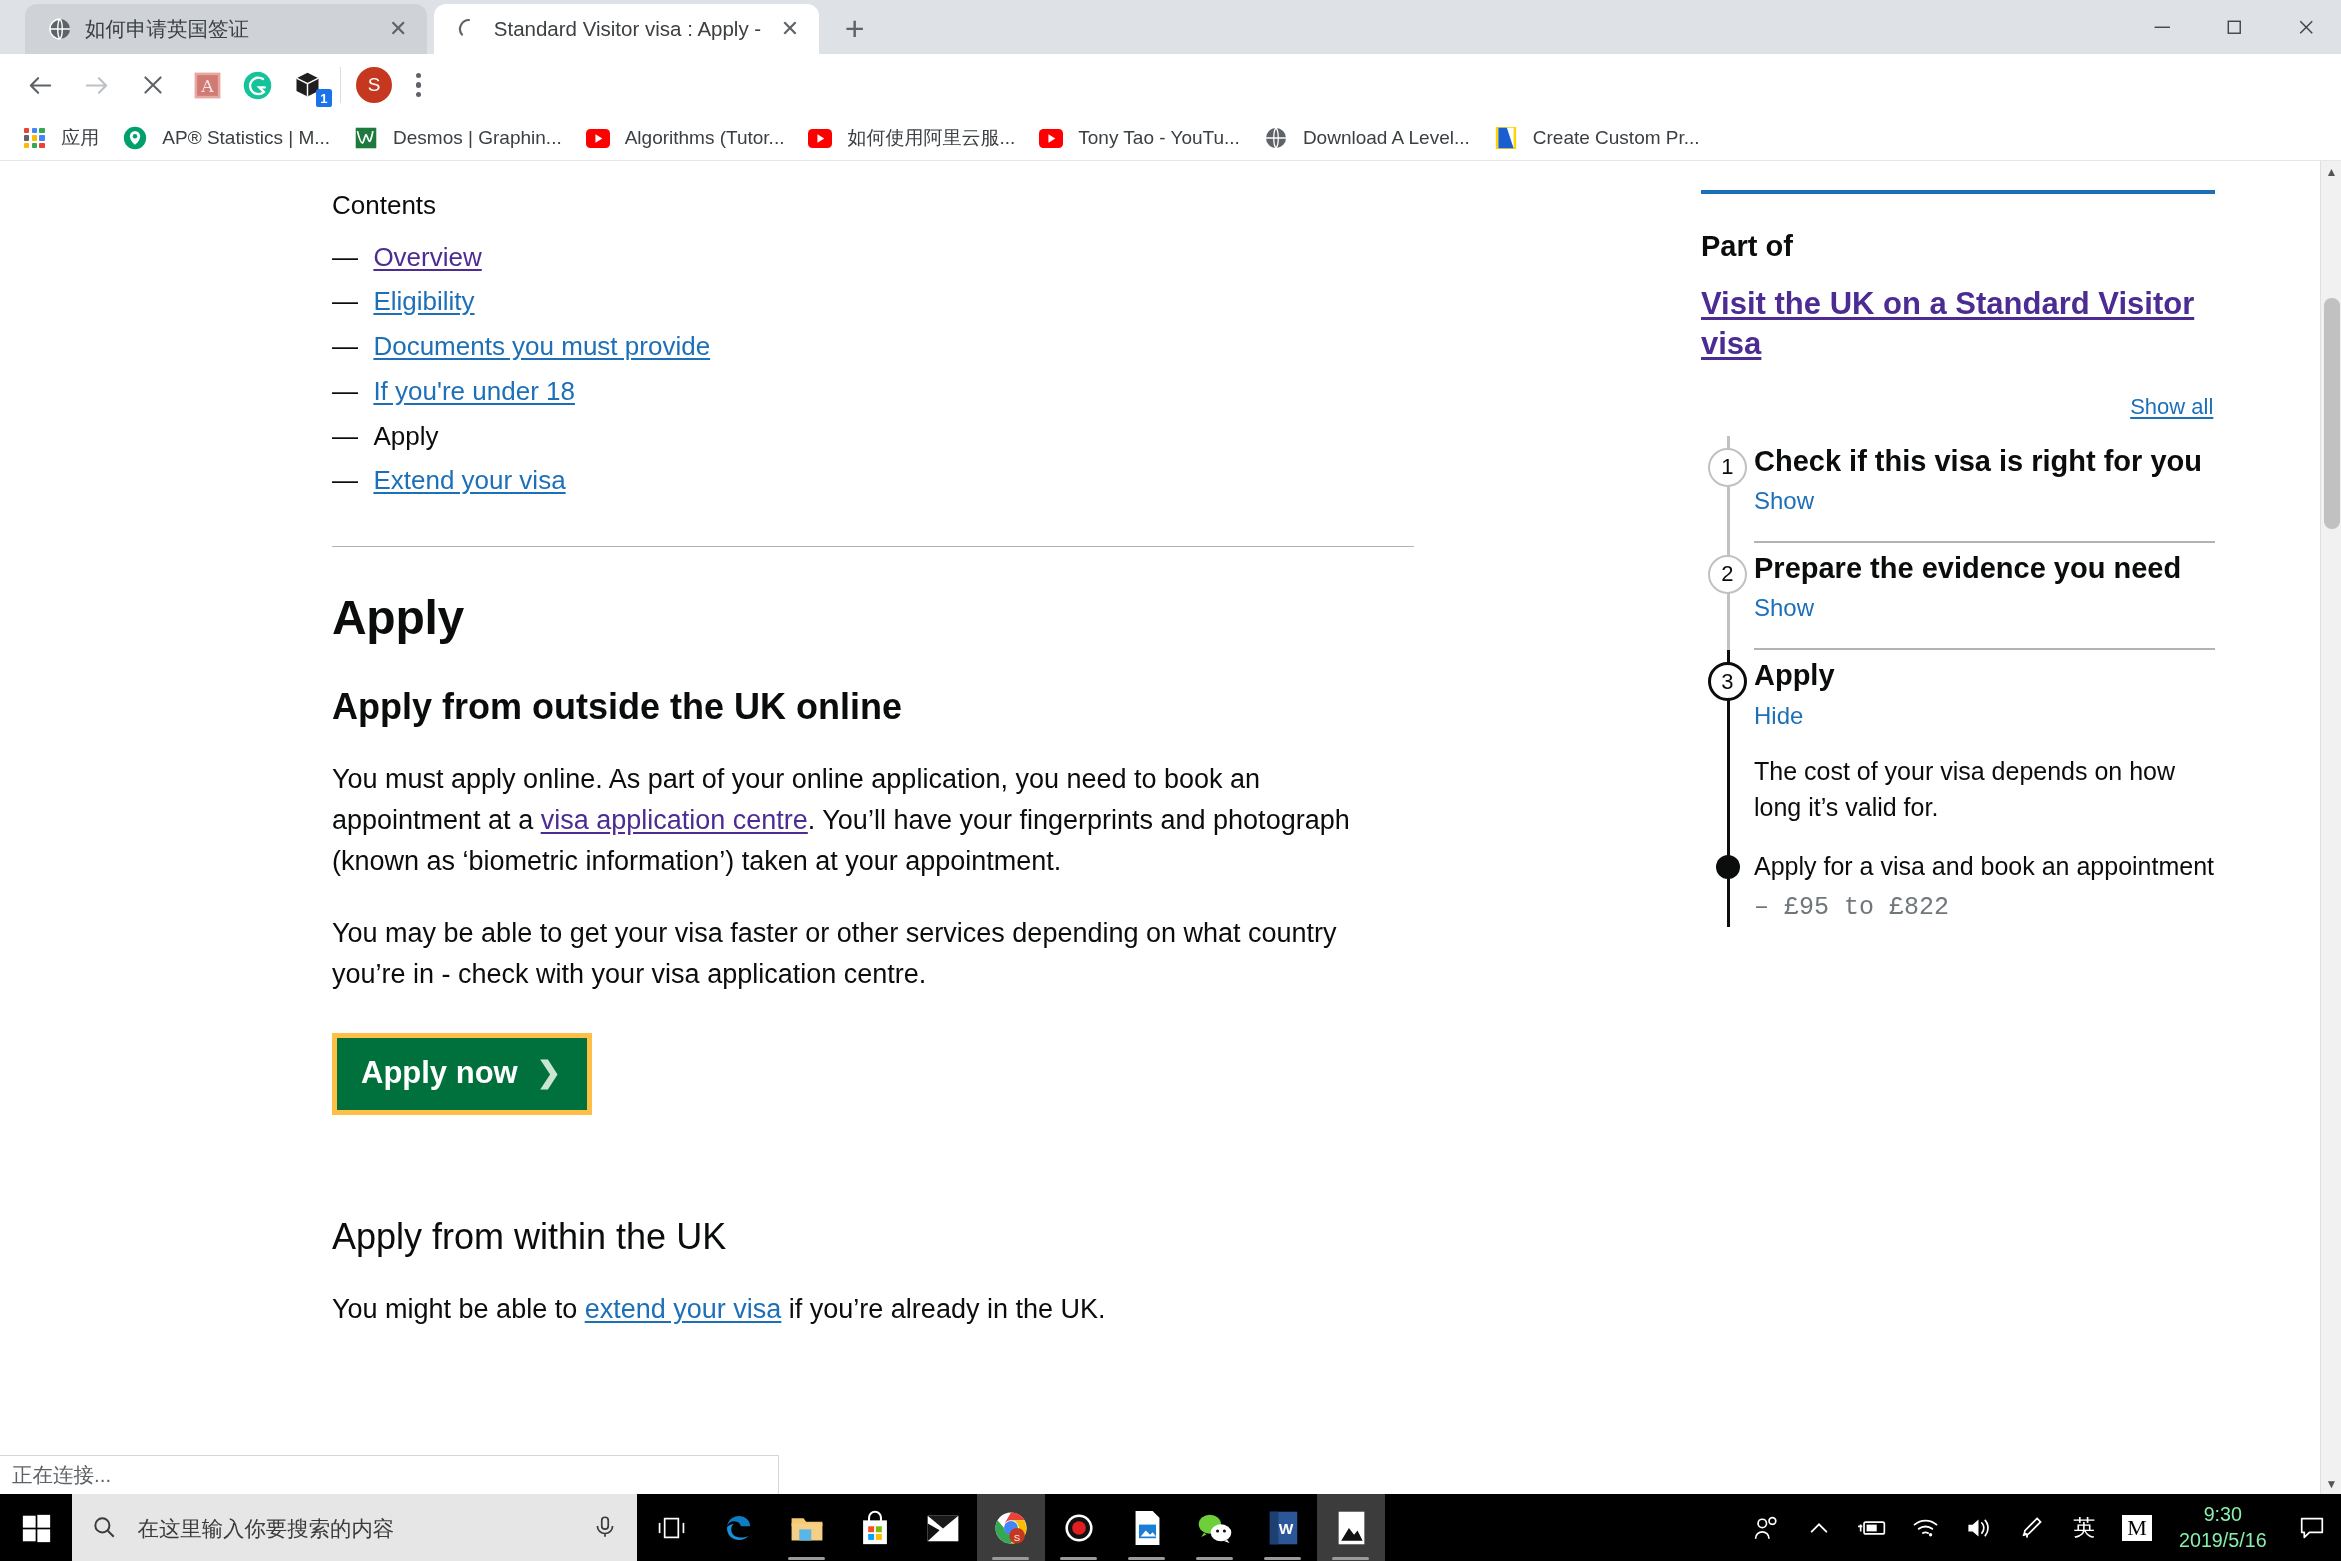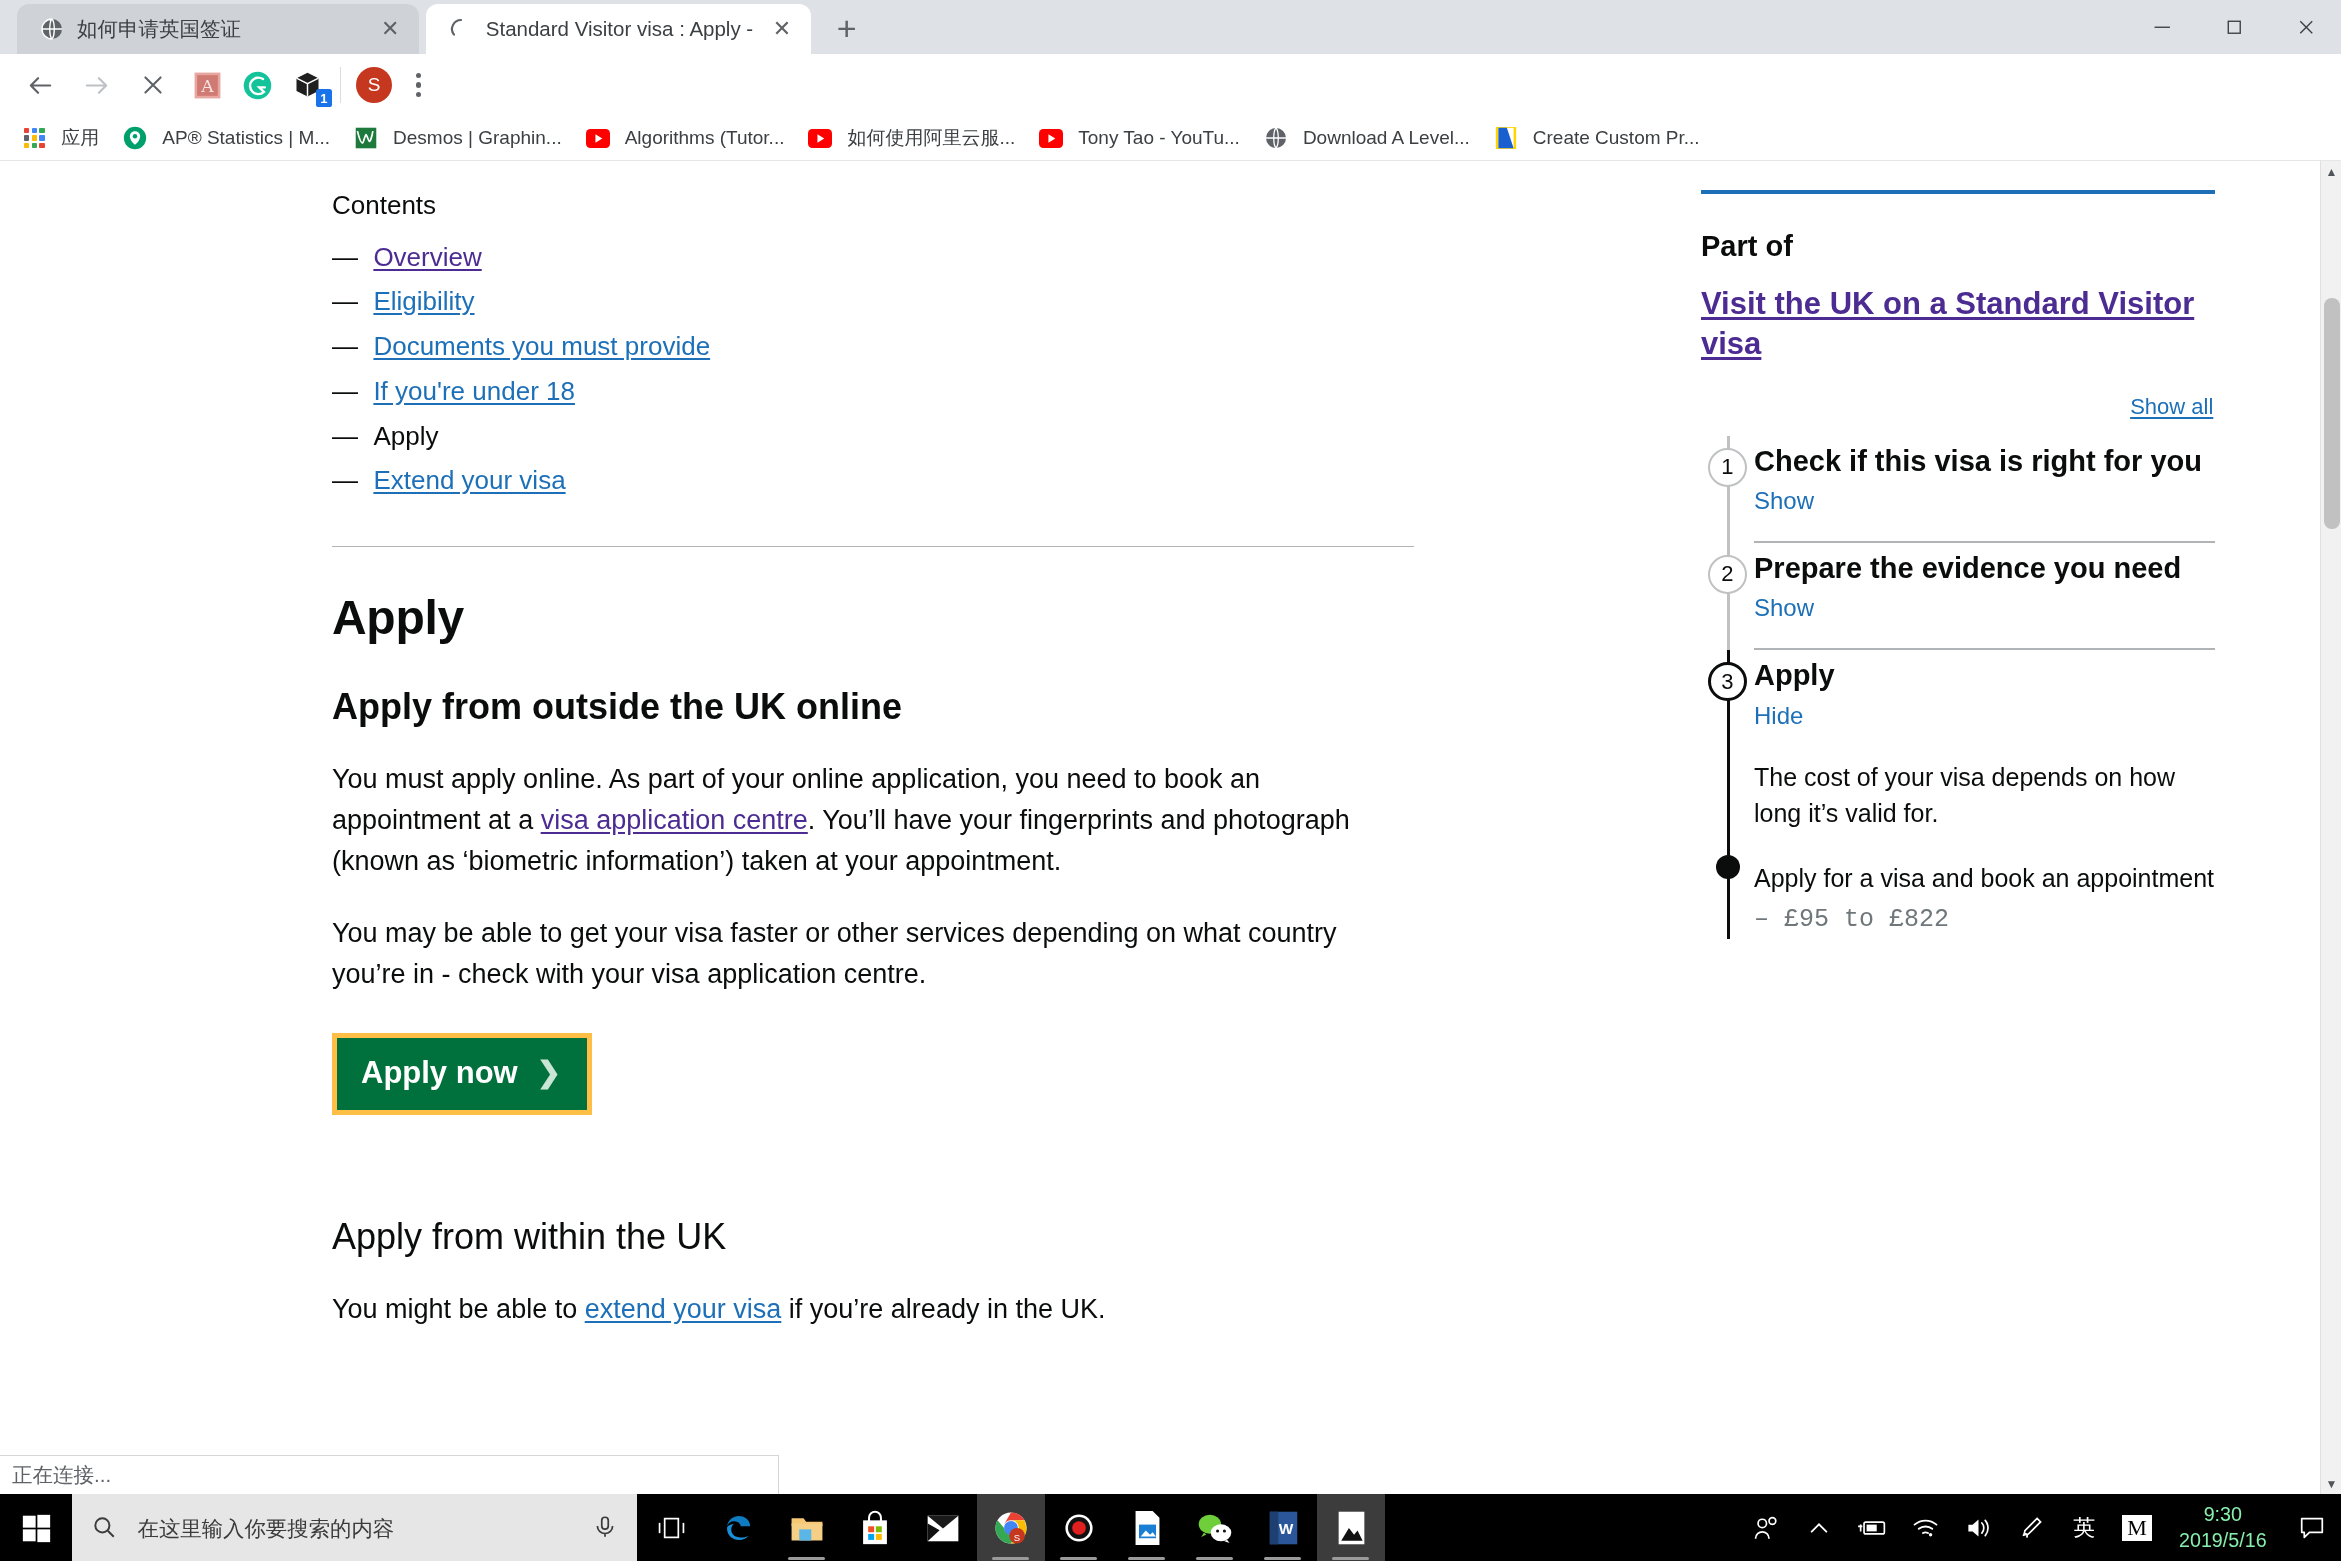--- a/index.html
+++ b/index.html
@@ -8,21 +8,21 @@
     overflow: hidden;
     font-family: "Liberation Sans", sans-serif;
     background: #ffffff;
   }
 
   
   .browser { width: 2342px; height: 1494px; background: #dee1e6; position: relative; }
 
   .tabstrip {
     height: 54px; background: #dee1e6; display: flex; align-items: flex-end;
-    padding-left: 17px; position: relative;
+    padding-left: 25px; position: relative;
   }
   .tab {
     height: 50px; display: flex; align-items: center; gap: 12px;
     padding: 0 15.4px 0 22px; position: relative; min-width: 0;
   }
   .tab.inactive { width: 402px; background: #cfd3d8; border-radius: 12px 12px 0 0; }
   .tab.active {
     width: 385px; background: #ffffff; border-radius: 12px 12px 0 0;
     margin-left: 6.8px;
   }
@@ -178,21 +178,21 @@
   .step-dot {
     position: absolute; left: 15.4px; width: 24px; height: 24px; border-radius: 50%;
     background: #0b0c0c; z-index: 2;
   }
   .step-body { flex: 1 1 auto; padding: 6.8px 0 0 0; border-top: 0; }
   .step-sep { border: 0; border-top: 2.6px solid #b1b4b6; margin: 26px 0 0 0; }
   .step-title { font-size: 29px; font-weight: 700; color: #0b0c0c; line-height: 1.3; }
   .step-toggle {
     display: inline-block; margin-top: 6.8px; font-size: 24px; color: #1d70b8;
   }
-  .step-para { font-size: 25px; line-height: 1.45; color: #0b0c0c; margin-top: 29px; }
+  .step-para { font-size: 25px; line-height: 1.45; color: #0b0c0c; margin-top: 23px; }
   .muted { color: #6f777b; font-family: Liberation Mono, monospace; }
 
   
   .scrollbar {
     width: 22px; background: #f1f1f1; position: relative; flex: 0 0 22px;
     border-left: 0.9px solid #e0e0e0;
   }
   .sb-arrow { height: 22px; display: flex; align-items: center; justify-content: center; color: #50555a; font-size: 12px; }
   .sb-thumb {
     position: absolute; left: 3.4px; width: 15.4px; background: #c1c1c1; border-radius: 7.7px;

